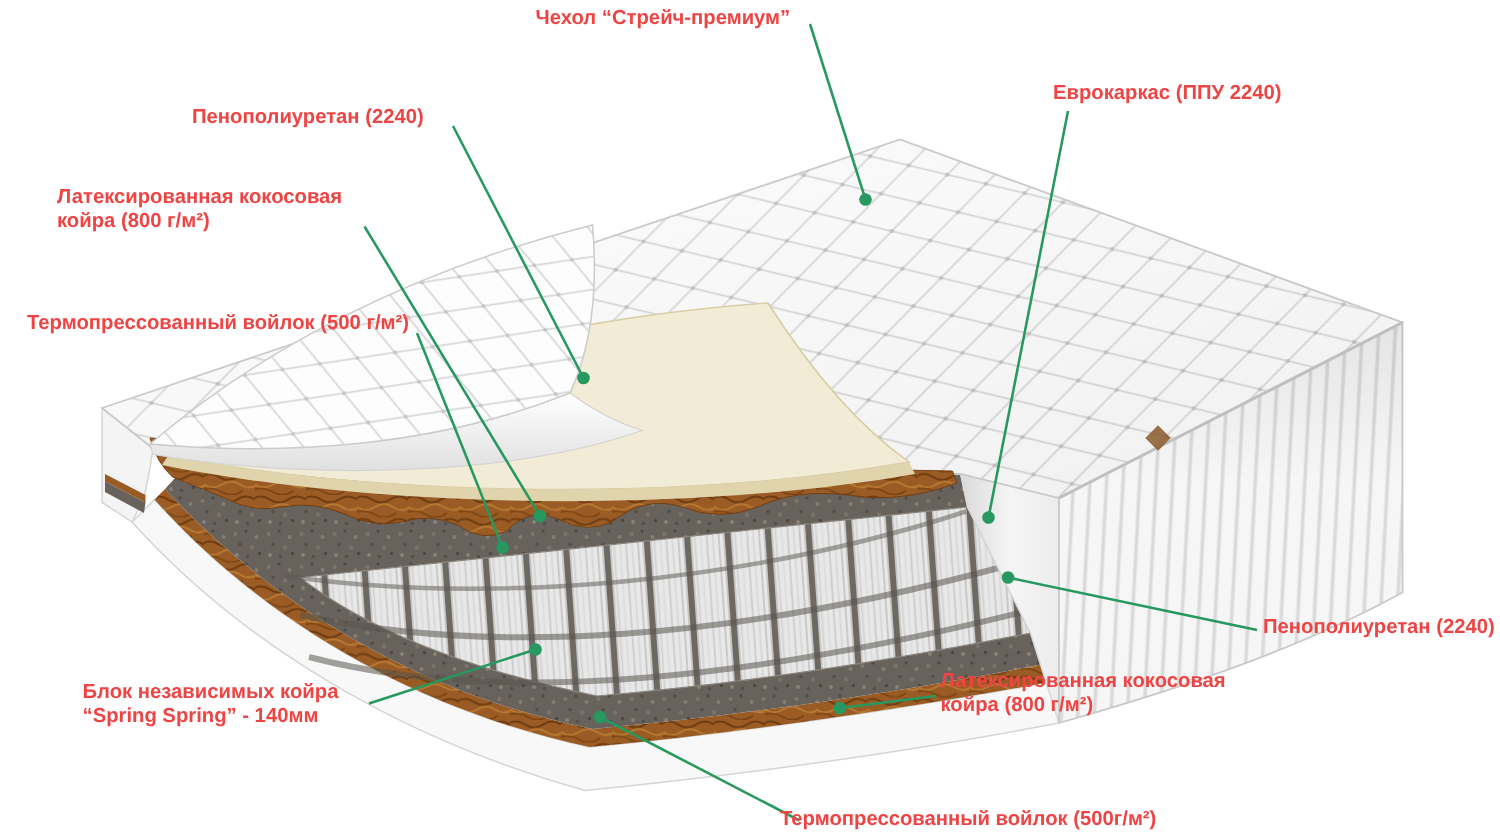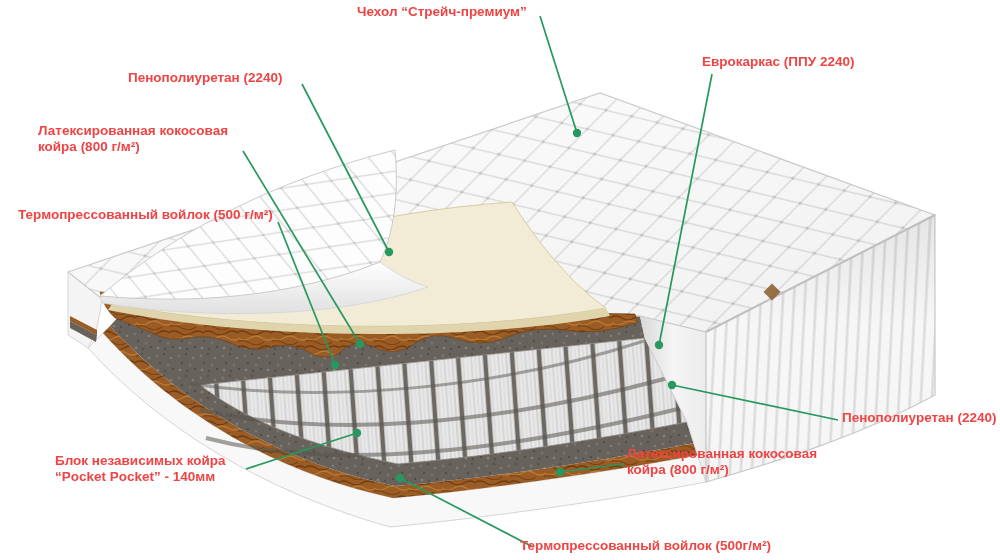--- a/index.html
+++ b/index.html
@@ -165,19 +165,19 @@
   </div>
   <div class="label" style="left:842px;top:410px;">
     <span>Пенополиуретан (2240)</span>
   </div>
   <div class="label" style="left:627px;top:446px;">
     <span>Латексированная кокосовая</span>
     <span>койра (800 г/м²)</span>
   </div>
   <div class="label" style="left:55px;top:453px;">
     <span>Блок независимых койра</span>
-    <span>“Pocket Pocket” - 140мм</span>
+    <span>“Spring Spring” - 140мм</span>
   </div>
   <div class="label" style="left:520px;top:538px;">
     <span>Термопрессованный войлок (500г/м²)</span>
   </div>
 
 </div>
 
 </body></html>

